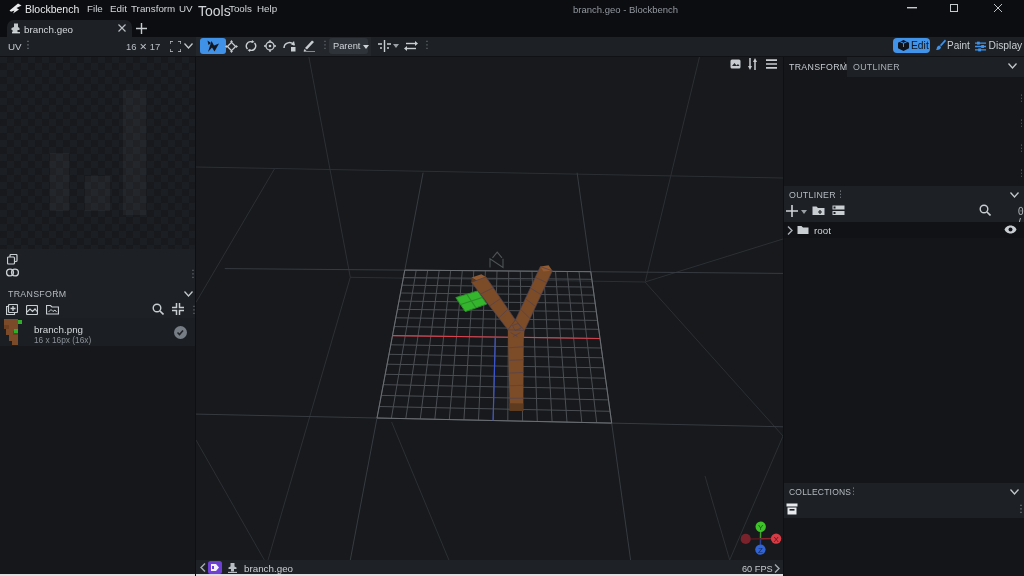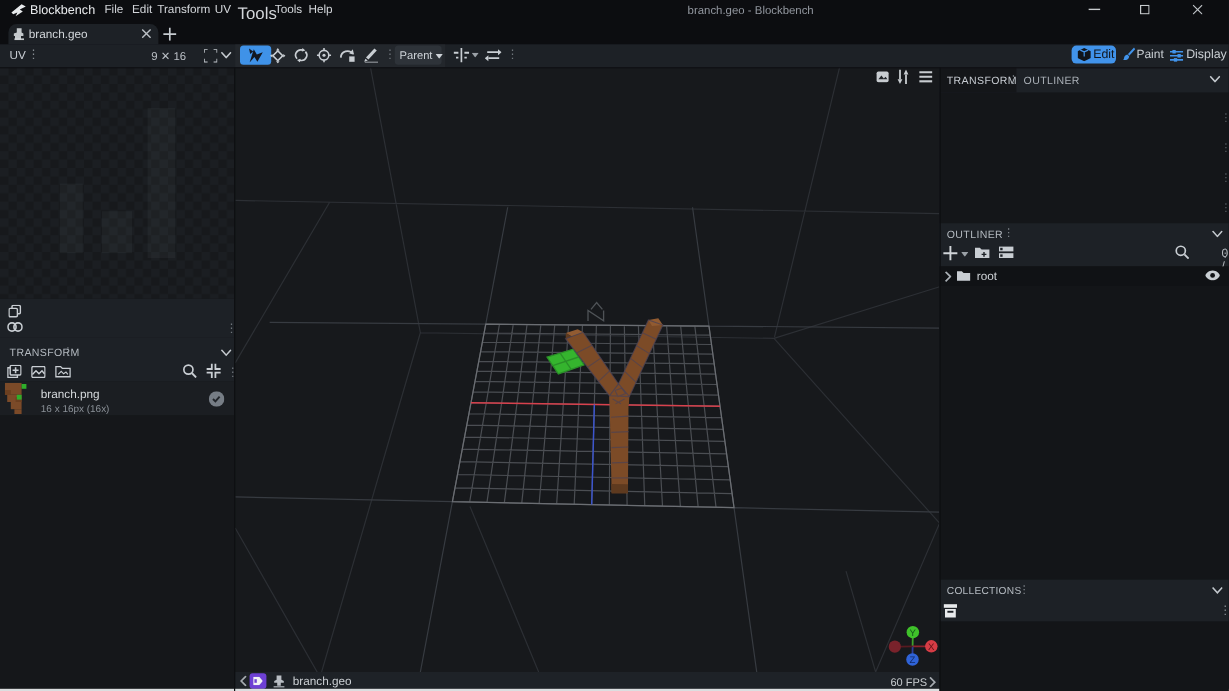--- a/index.html
+++ b/index.html
@@ -37,21 +37,21 @@
 <svg class="ico" style="left:118px;top:24px" width="8" height="8" viewBox="0 0 8 8">
     <path d="M0.5 0.5L7.5 7.5M7.5 0.5L0.5 7.5" stroke="#b9bec3" stroke-width="1.2"></path>
   </svg>
 <svg class="ico" style="left:136px;top:23px" width="11" height="11" viewBox="0 0 11 11">
     <path d="M5.5 0V11M0 5.5H11" stroke="#c6cbd0" stroke-width="1.4"></path>
   </svg>
 <div class="abs" style="left:0;top:37px;width:1024px;height:19px;background:#1d2126"></div>
 <div class="abs" style="left:196px;top:37px;width:175px;height:19px;background:#23272c"></div>
 <div class="abs" style="left:8px;top:40.5px;font-size:9.8px;color:#c6cbd1">UV</div>
 <div class="abs" style="left:23px;top:39px;font-size:10px;color:#878d93">⋮</div>
-<div class="abs" style="left:126px;top:40.5px;font-size:9.5px;color:#b9bec4">9 ✕ 16</div>
+<div class="abs" style="left:126px;top:40.5px;font-size:9.5px;color:#b9bec4">16 ✕ 17</div>
 <svg class="ico" style="left:170px;top:41px" width="11" height="11" viewBox="0 0 11 11">
     <path d="M0 3V0H3M8 0H11V3M11 8V11H8M3 11H0V8" stroke="#c3c8cd" stroke-width="1.3" fill="none"></path>
   </svg>
 <svg class="ico" style="left:184px;top:43px" width="9" height="6" viewBox="0 0 9 6">
     <path d="M0.5 0.5L4.5 5L8.5 0.5" stroke="#c3c8cd" stroke-width="1.3" fill="none"></path>
   </svg>
 <div class="abs" style="left:200px;top:37.5px;width:26px;height:16.5px;background:#3f92e8;border-radius:3px"></div>
 <svg class="ico" style="left:206px;top:40px" width="14" height="12" viewBox="0 0 14 12">
     <path d="M2 12L5.5 1L8 5.5L13 3.5L8.5 11.5L6 7.5z" fill="#131720"></path>
     <path d="M5 3L1.5 0.5L2.5 5z" fill="#131720"></path>

